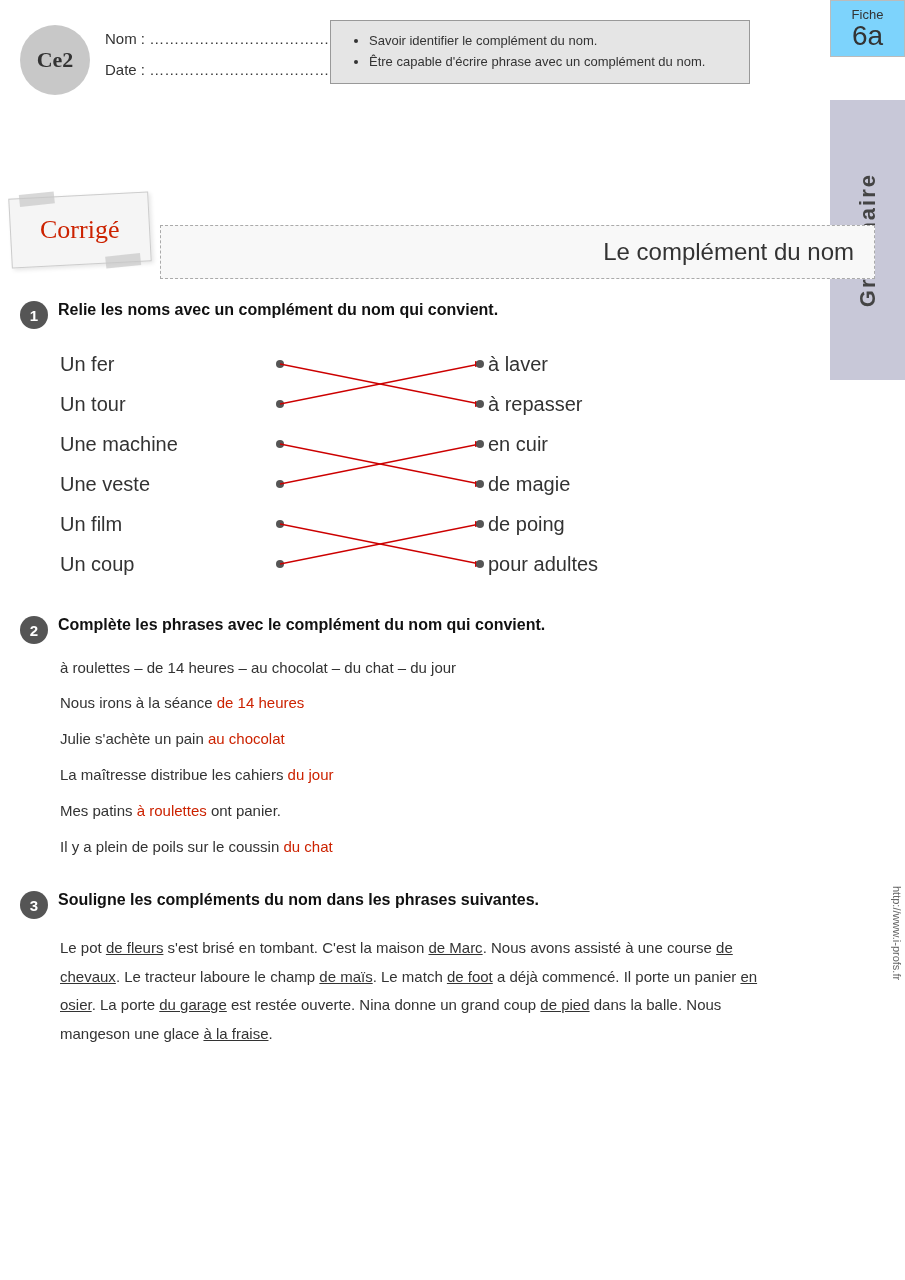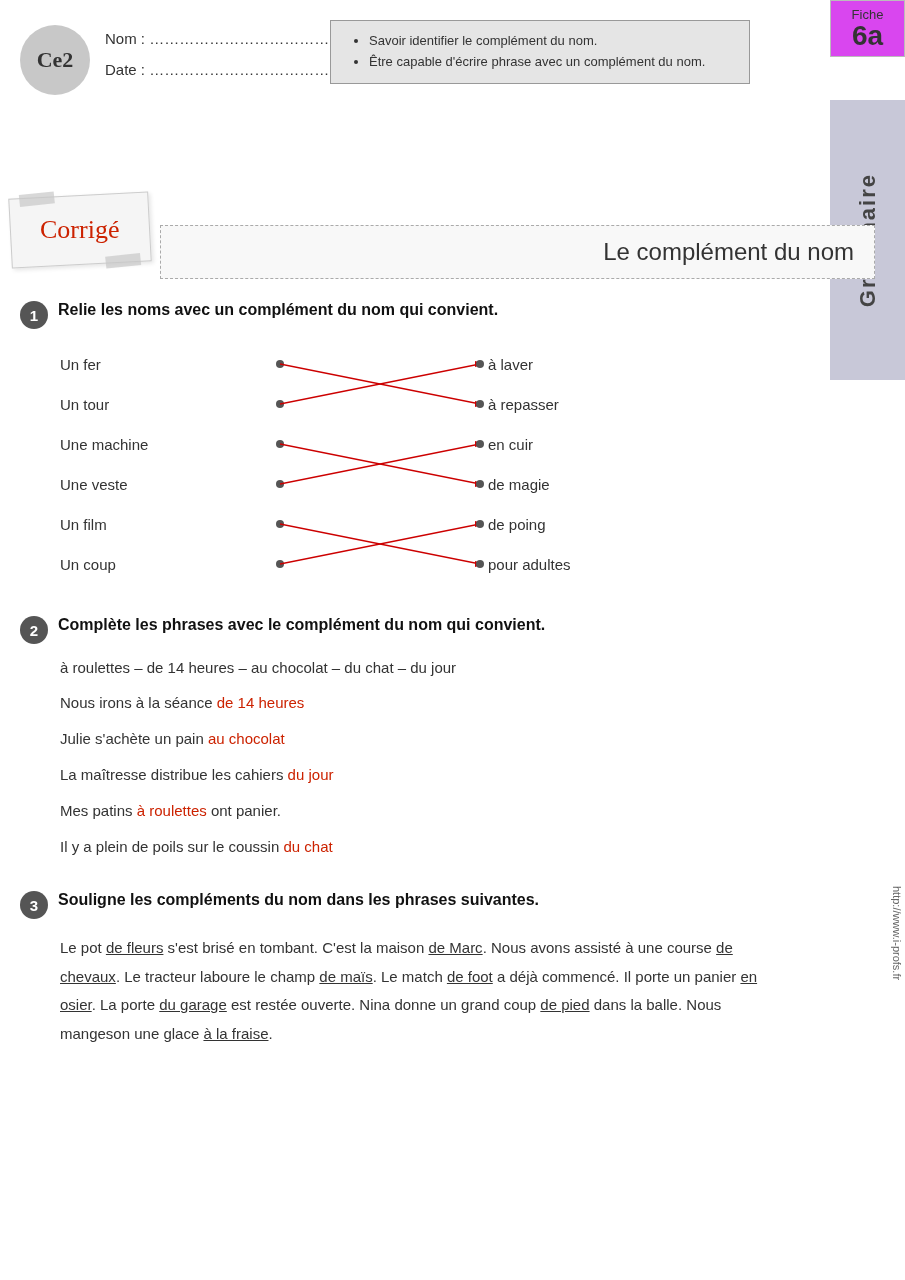--- a/index.html
+++ b/index.html
@@ -75,35 +75,35 @@
       padding-left: 20px;
       line-height: 1.6;
     }
 
     
     .fiche-badge {
       position: absolute;
       top: 0;
       right: 0;
       width: 75px;
-      background: #d946ef;
+      background: #7dd3fc;
       border: 1px solid #bbb;
       text-align: center;
       padding: 6px 4px;
       font-family: Arial, sans-serif;
     }
 
     .fiche-label {
       font-size: 13px;
       color: #333;
     }
 
     .fiche-number {
       font-size: 28px;
-      font-weight: bold;
+      font-weight: normal;
       color: #333;
       line-height: 1;
     }
 
     
     .grammaire-sidebar {
       position: absolute;
       right: 0;
       top: 100px;
       width: 75px;
@@ -229,21 +229,21 @@
     }
 
     .matching-right {
       width: 200px;
     }
 
     .match-item {
       height: 40px;
       display: flex;
       align-items: center;
-      font-size: 15px;
+      font-size: 20px;
       font-family: Arial, sans-serif;
       color: #333;
       position: relative;
     }
 
     .match-item-left {
       justify-content: flex-start;
     }
 
     .match-item-right {

